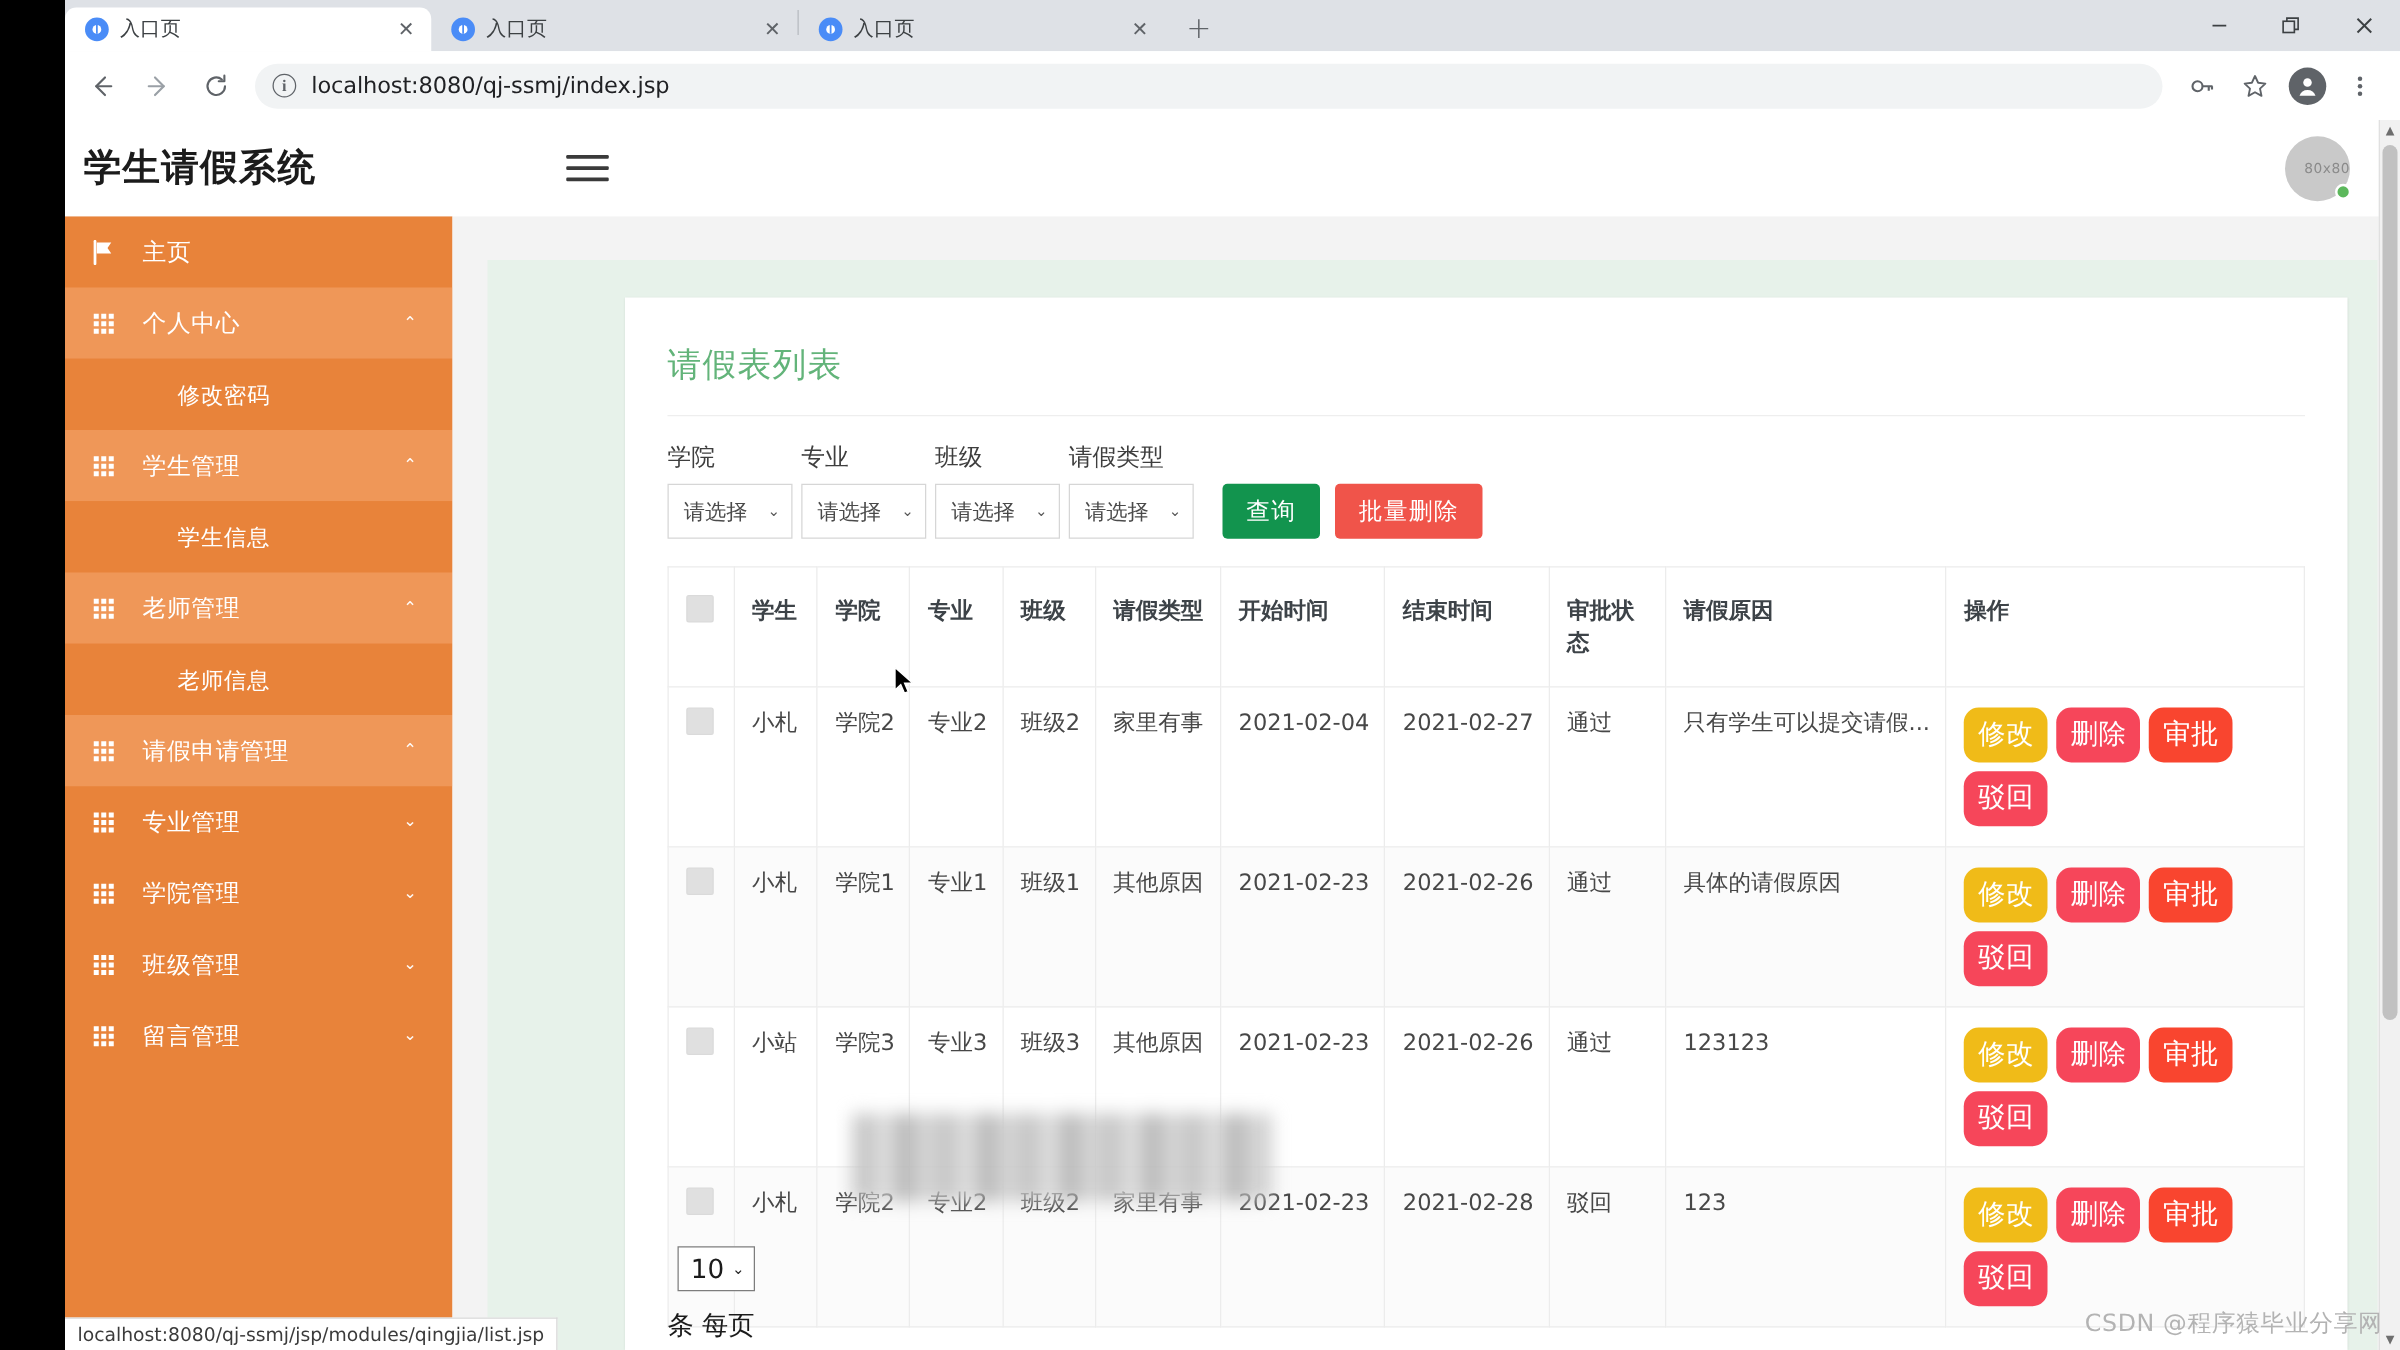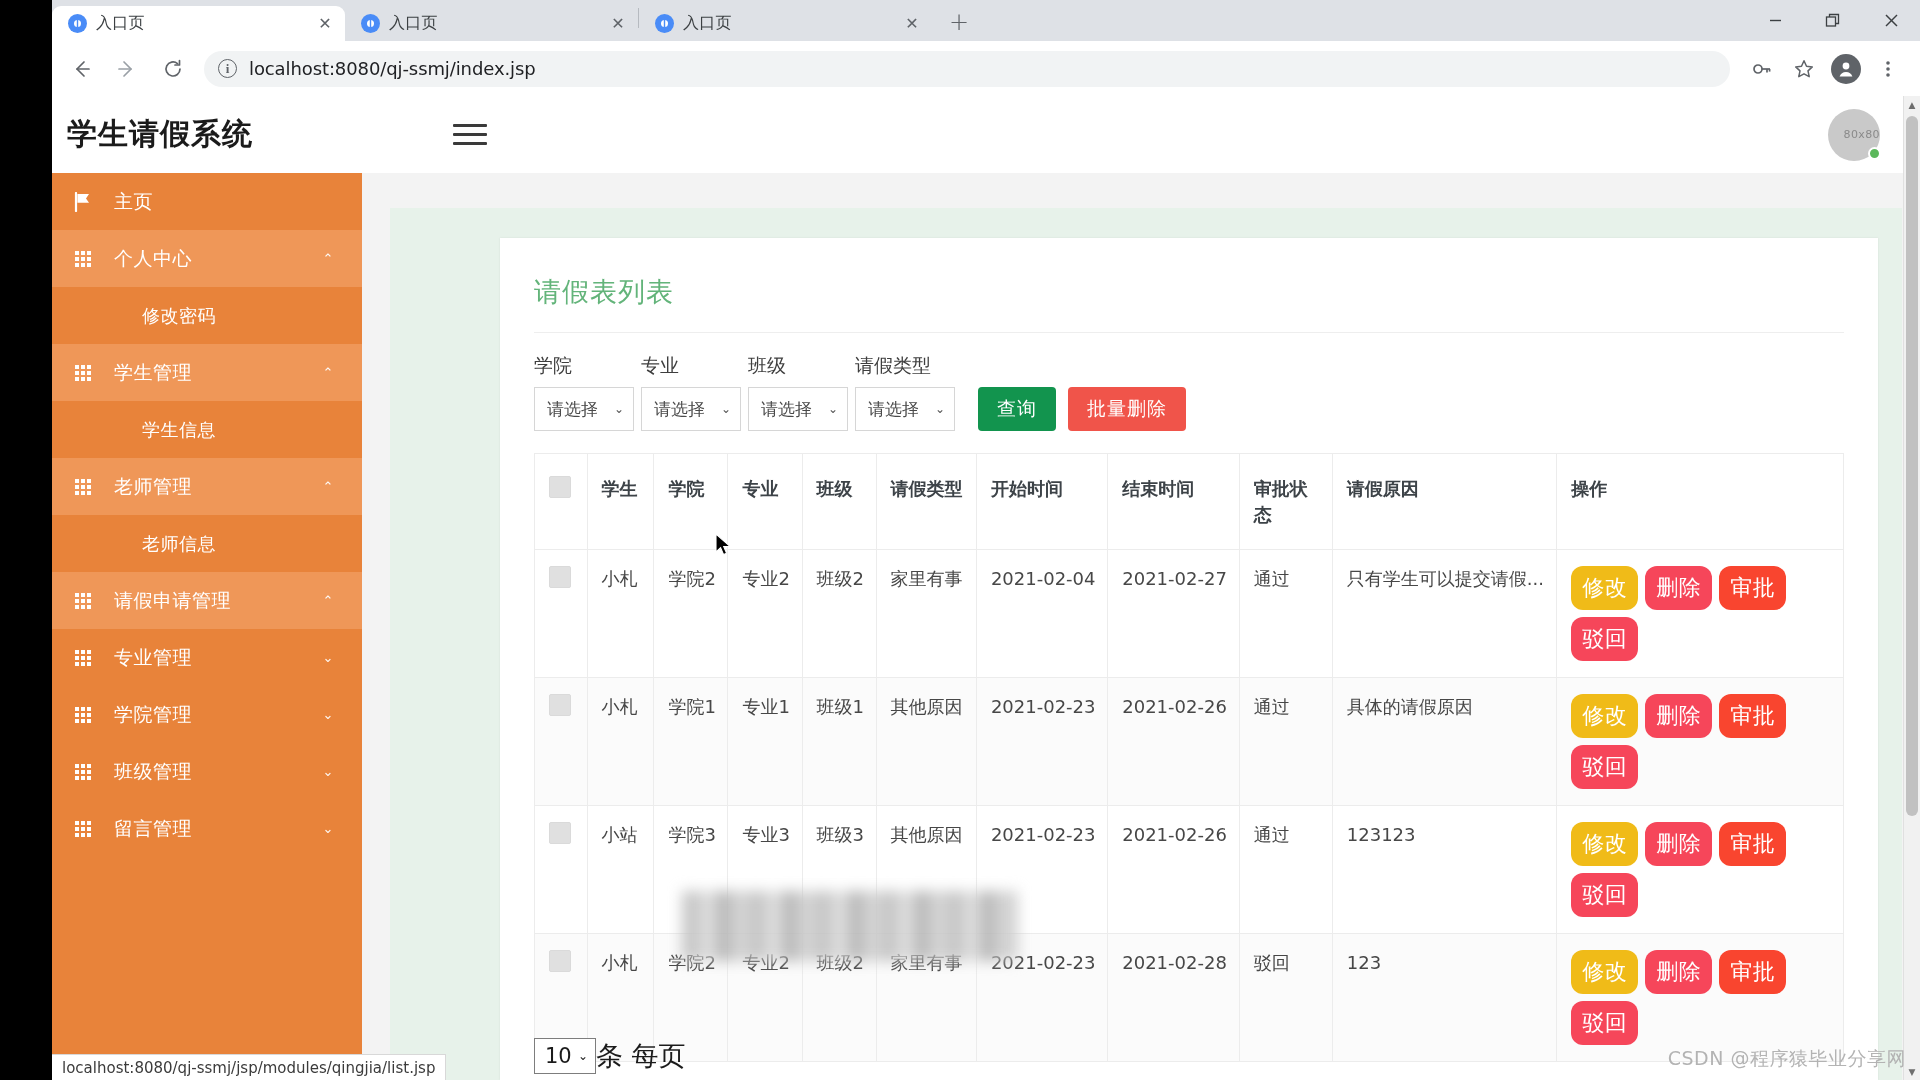--- a/index.html
+++ b/index.html
@@ -300,32 +300,33 @@
     letter-spacing: .5px;
   }
   .abtn.edit    { background: #f0bb18; }
   .abtn.del     { background: #f6465a; }
   .abtn.approve { background: #f9452f; }
   .abtn.reject  { background: #f6465a; }
 
   
   .pager {
     position: absolute; left: 34px; bottom: 0;
-    display: flex; align-items: flex-end; gap: 0;
+    display: flex; align-items: flex-end; gap: 13px;
     padding-bottom: 6px;
+    flex-direction: column;
   }
   .pager .psel {
     width: 62px; height: 36px;
     border: 1px solid #7d7d7d; background: #fff;
     display: flex; align-items: center; justify-content: space-between;
     padding: 0 7px 0 10px;
     font-size: 21px; color: #1b1b1b;
   }
   .pager .psel .chev { font-size: 12px; }
-  .pager .ptext { font-size: 27px; color: #1b1b1b; }
+  .pager .ptext { font-size: 21px; color: #1b1b1b; }
 
   
   .scrollbar-track {
     position: absolute; right: 0; top: 0; bottom: 0; width: 17px;
     background: #f1f1f1; border-left: 1px solid #e0e0e0;
     z-index: 20;
   }
   .scrollbar-thumb {
     position: absolute; left: 2px; right: 2px;
     top: 20px; height: 700px;

